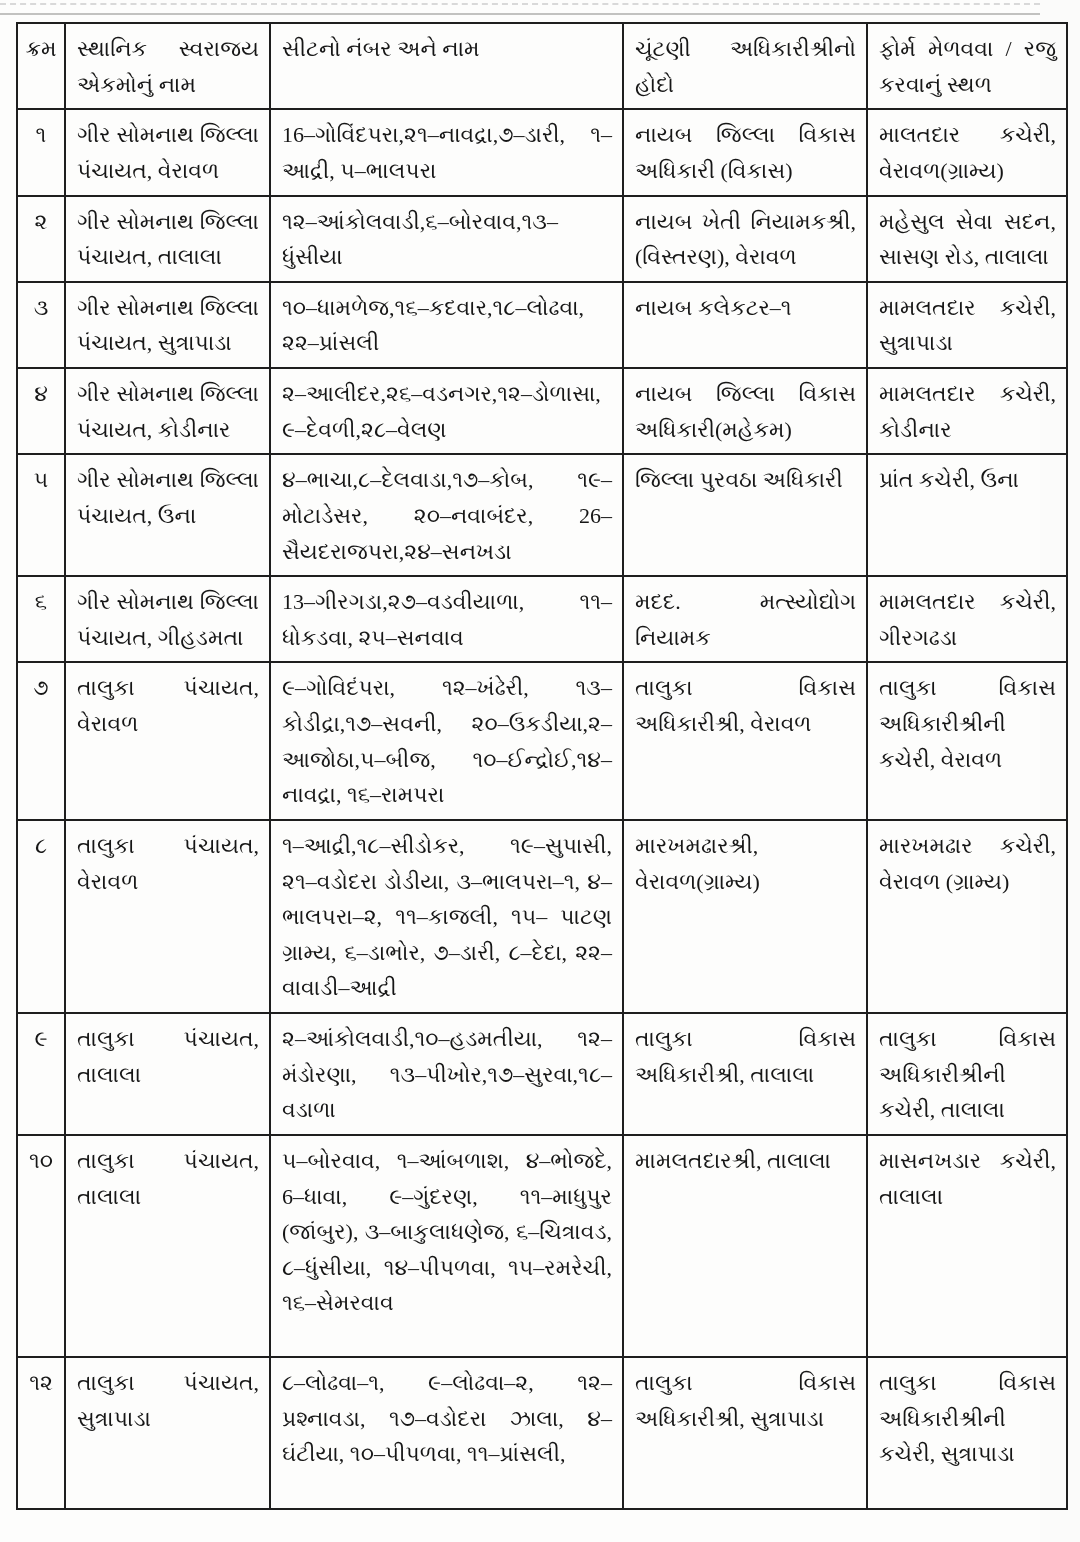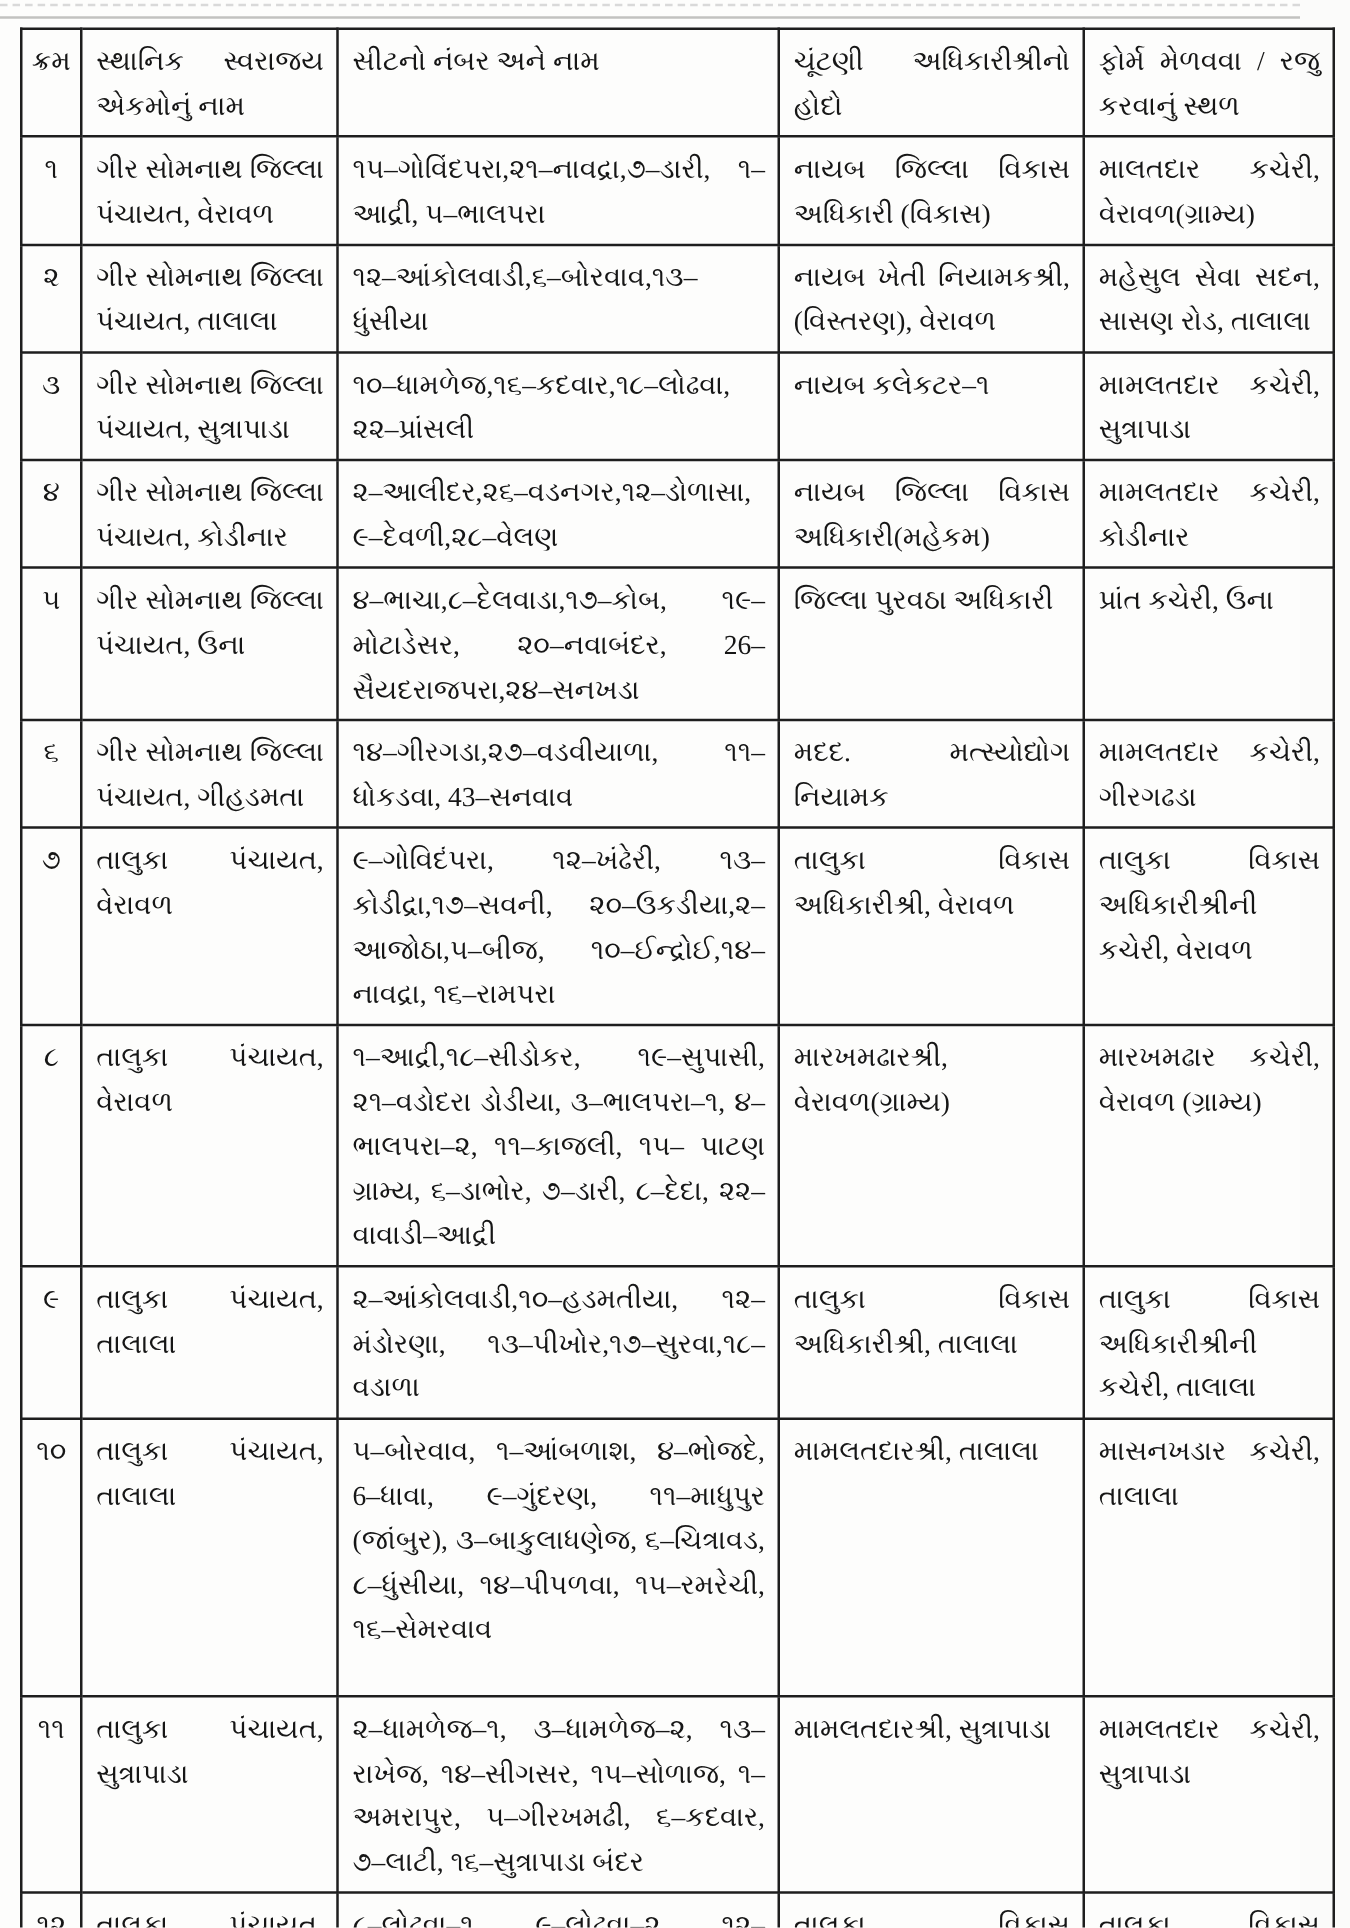--- a/index.html
+++ b/index.html
@@ -97,21 +97,21 @@
           <th class="c1">સ્થાનિક સ્વરાજય એકમોનું નામ</th>
           <th class="c2">સીટનો નંબર અને નામ</th>
           <th class="c3">ચૂંટણી અધિકારીશ્રીનો હોદો</th>
           <th class="c4">ફોર્મ મેળવવા / રજુ કરવાનું સ્થળ</th>
         </tr>
       </thead>
       <tbody id="rows">
           <tr>
             <td class="c0">૧</td>
             <td class="c1">ગીર સોમનાથ જિલ્લા પંચાયત, વેરાવળ</td>
-            <td class="c2">૧૫–ગોવિંદપરા,૨૧–નાવદ્રા,૭–ડારી, ૧–આદ્રી, ૫–ભાલપરા</td>
+            <td class="c2">16–ગોવિંદપરા,૨૧–નાવદ્રા,૭–ડારી, ૧–આદ્રી, ૫–ભાલપરા</td>
             <td class="c3">નાયબ જિલ્લા વિકાસ અધિકારી (વિકાસ)</td>
             <td class="c4">માલતદાર કચેરી, વેરાવળ(ગ્રામ્ય)</td>
           </tr>
           <tr>
             <td class="c0">૨</td>
             <td class="c1">ગીર સોમનાથ જિલ્લા પંચાયત, તાલાલા</td>
             <td class="c2">૧૨–આંકોલવાડી,૬–બોરવાવ,૧૩–ધુંસીયા</td>
             <td class="c3">નાયબ ખેતી નિયામકશ્રી, (વિસ્તરણ), વેરાવળ</td>
             <td class="c4">મહેસુલ સેવા સદન, સાસણ રોડ, તાલાલા</td>
           </tr>
@@ -132,21 +132,21 @@
           <tr>
             <td class="c0">૫</td>
             <td class="c1">ગીર સોમનાથ જિલ્લા પંચાયત, ઉના</td>
             <td class="c2">૪–ભાચા,૮–દેલવાડા,૧૭–કોબ, ૧૯–મોટાડેસર, ૨૦–નવાબંદર, 26–સૈયદરાજપરા,૨૪–સનખડા</td>
             <td class="c3">જિલ્લા પુરવઠા અધિકારી</td>
             <td class="c4">પ્રાંત કચેરી, ઉના</td>
           </tr>
           <tr>
             <td class="c0">૬</td>
             <td class="c1">ગીર સોમનાથ જિલ્લા પંચાયત, ગીહડમતા</td>
-            <td class="c2">૧૪–ગીરગડા,૨૭–વડવીયાળા, ૧૧–ધોકડવા, 43–સનવાવ</td>
+            <td class="c2">13–ગીરગડા,૨૭–વડવીયાળા, ૧૧–ધોકડવા, ૨૫–સનવાવ</td>
             <td class="c3">મદદ. મત્સ્યોદ્યોગ નિયામક</td>
             <td class="c4">મામલતદાર કચેરી, ગીરગઢડા</td>
           </tr>
           <tr>
             <td class="c0">૭</td>
             <td class="c1">તાલુકા પંચાયત, વેરાવળ</td>
             <td class="c2">૯–ગોવિદંપરા, ૧૨–ખંઢેરી, ૧૩–કોડીદ્રા,૧૭–સવની, ૨૦–ઉકડીયા,૨–આજોઠા,૫–બીજ, ૧૦–ઈન્દ્રોઈ,૧૪–નાવદ્રા, ૧૬–રામપરા</td>
             <td class="c3">તાલુકા વિકાસ અધિકારીશ્રી, વેરાવળ</td>
             <td class="c4">તાલુકા વિકાસ અધિકારીશ્રીની કચેરી, વેરાવળ</td>
           </tr>
@@ -165,27 +165,20 @@
             <td class="c4">તાલુકા વિકાસ અધિકારીશ્રીની કચેરી, તાલાલા</td>
           </tr>
           <tr>
             <td class="c0">૧૦</td>
             <td class="c1">તાલુકા પંચાયત, તાલાલા</td>
             <td class="c2">૫–બોરવાવ, ૧–આંબળાશ, ૪–ભોજદે, 6–ધાવા, ૯–ગુંદરણ, ૧૧–માધુપુર (જાંબુર), ૩–બાકુલાધણેજ, ૬–ચિત્રાવડ, ૮–ધુંસીયા, ૧૪–પીપળવા, ૧૫–રમરેચી, ૧૬–સેમરવાવ</td>
             <td class="c3">મામલતદારશ્રી, તાલાલા</td>
             <td class="c4">માસનખડાર કચેરી, તાલાલા</td>
           </tr>
           <tr>
-            <td class="c0">૧૧</td>
-            <td class="c1">તાલુકા પંચાયત, સુત્રાપાડા</td>
-            <td class="c2">૨–ધામળેજ–૧, ૩–ધામળેજ–૨, ૧૩–રાખેજ, ૧૪–સીગસર, ૧૫–સોળાજ, ૧–અમરાપુર, ૫–ગીરખમઢી, ૬–કદવાર, ૭–લાટી, ૧૬–સુત્રાપાડા બંદર</td>
-            <td class="c3">મામલતદારશ્રી, સુત્રાપાડા</td>
-            <td class="c4">મામલતદાર કચેરી, સુત્રાપાડા</td>
-          </tr>
-          <tr>
             <td class="c0">૧૨</td>
             <td class="c1">તાલુકા પંચાયત, સુત્રાપાડા</td>
             <td class="c2">૮–લોઢવા–૧, ૯–લોઢવા–૨, ૧૨–પ્રશ્નાવડા, ૧૭–વડોદરા ઝાલા, ૪–ઘંટીયા, ૧૦–પીપળવા, ૧૧–પ્રાંસલી,</td>
             <td class="c3">તાલુકા વિકાસ અધિકારીશ્રી, સુત્રાપાડા</td>
             <td class="c4">તાલુકા વિકાસ અધિકારીશ્રીની કચેરી, સુત્રાપાડા</td>
           </tr>
         </tbody>
     </table>
   </div>
 </div>

